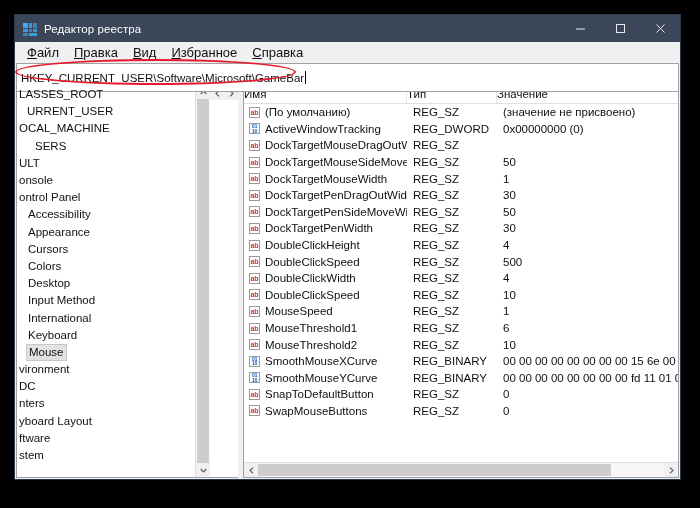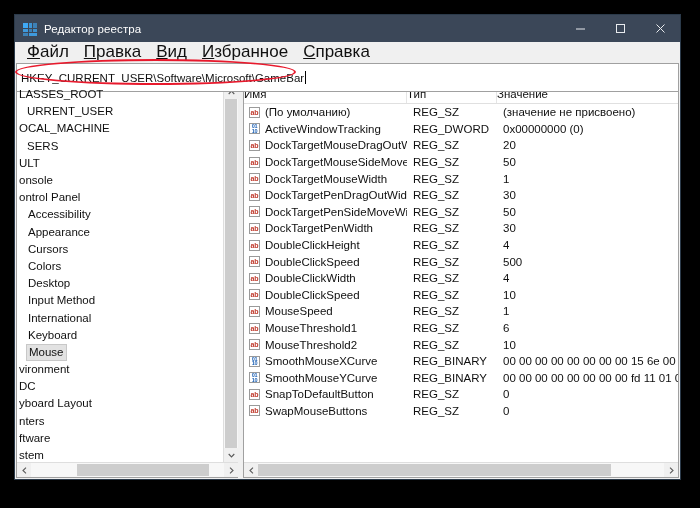--- a/index.html
+++ b/index.html
@@ -72,21 +72,21 @@
   
   #menubar {
     height: 20px;
     background: #f0f0f0;
     display: flex;
     align-items: center;
     padding-left: 5px;
     flex: 0 0 auto;
   }
   .menu-item {
-    font-size: 17px;
+    font-size: 13px;
     color: #101010;
     padding: 2px 8px 2px 7px;
     white-space: nowrap;
   }
   .menu-item u { text-decoration: underline; }
 
   
   #addressbar-wrap {
     height: 22px;
     background: #f0f0f0;
@@ -139,21 +139,21 @@
 
   
   #tree-pane {
     width: 222px;
     flex: 0 0 auto;
     background: #ffffff;
     border: 1px solid #a0a0a0;
     border-right: none;
     box-sizing: border-box;
     display: flex;
-    flex-direction: column;
+    flex-direction: row;
     min-height: 0;
   }
   #tree-body {
     flex: 1 1 auto;
     display: flex;
     min-height: 0;
     overflow: hidden;
   }
   #tree-list {
     flex: 1 1 auto;
@@ -394,21 +394,21 @@
         <div id="tree-list">
             <div class="tree-row" style="padding-left: 0px;">
               <span class="lbl">LASSES_ROOT</span>
             </div>
             <div class="tree-row" style="padding-left: 8px;">
               <span class="lbl">URRENT_USER</span>
             </div>
             <div class="tree-row" style="padding-left: 0px;">
               <span class="lbl">OCAL_MACHINE</span>
             </div>
-            <div class="tree-row" style="padding-left: 8px;">
+            <div class="tree-row" style="padding-left: 16px;">
               <span class="lbl">SERS</span>
             </div>
             <div class="tree-row" style="padding-left: 0px;">
               <span class="lbl">ULT</span>
             </div>
             <div class="tree-row" style="padding-left: 0px;">
               <span class="lbl">onsole</span>
             </div>
             <div class="tree-row" style="padding-left: 0px;">
               <span class="lbl">ontrol Panel</span>
@@ -440,24 +440,24 @@
             <div class="tree-row selected" style="padding-left: 9px;">
               <span class="lbl">Mouse</span>
             </div>
             <div class="tree-row" style="padding-left: 0px;">
               <span class="lbl">vironment</span>
             </div>
             <div class="tree-row" style="padding-left: 0px;">
               <span class="lbl">DC</span>
             </div>
             <div class="tree-row" style="padding-left: 0px;">
+              <span class="lbl">nters</span>
+            </div>
+            <div class="tree-row" style="padding-left: 0px;">
               <span class="lbl">yboard Layout</span>
-            </div>
-            <div class="tree-row" style="padding-left: 0px;">
-              <span class="lbl">nters</span>
             </div>
             <div class="tree-row" style="padding-left: 0px;">
               <span class="lbl">ftware</span>
             </div>
             <div class="tree-row" style="padding-left: 0px;">
               <span class="lbl">stem</span>
             </div>
           </div>
         <div class="vscroll">
           <div class="vs-btn">
@@ -518,21 +518,20 @@
             </div>
             <div class="lcell c2">REG_DWORD</div>
             <div class="lcell c3">0x00000000 (0)</div>
           </div>
           <div class="lrow">
             <div class="lcell c1">
               <div class="vicon sz">ab</div>
               <span>DockTargetMouseDragOutWidth</span>
             </div>
             <div class="lcell c2">REG_SZ</div>
-            <div class="lcell c3">20</div>
           </div>
           <div class="lrow">
             <div class="lcell c1">
               <div class="vicon sz">ab</div>
               <span>DockTargetMouseSideMoveWidth</span>
             </div>
             <div class="lcell c2">REG_SZ</div>
             <div class="lcell c3">50</div>
           </div>
           <div class="lrow">

